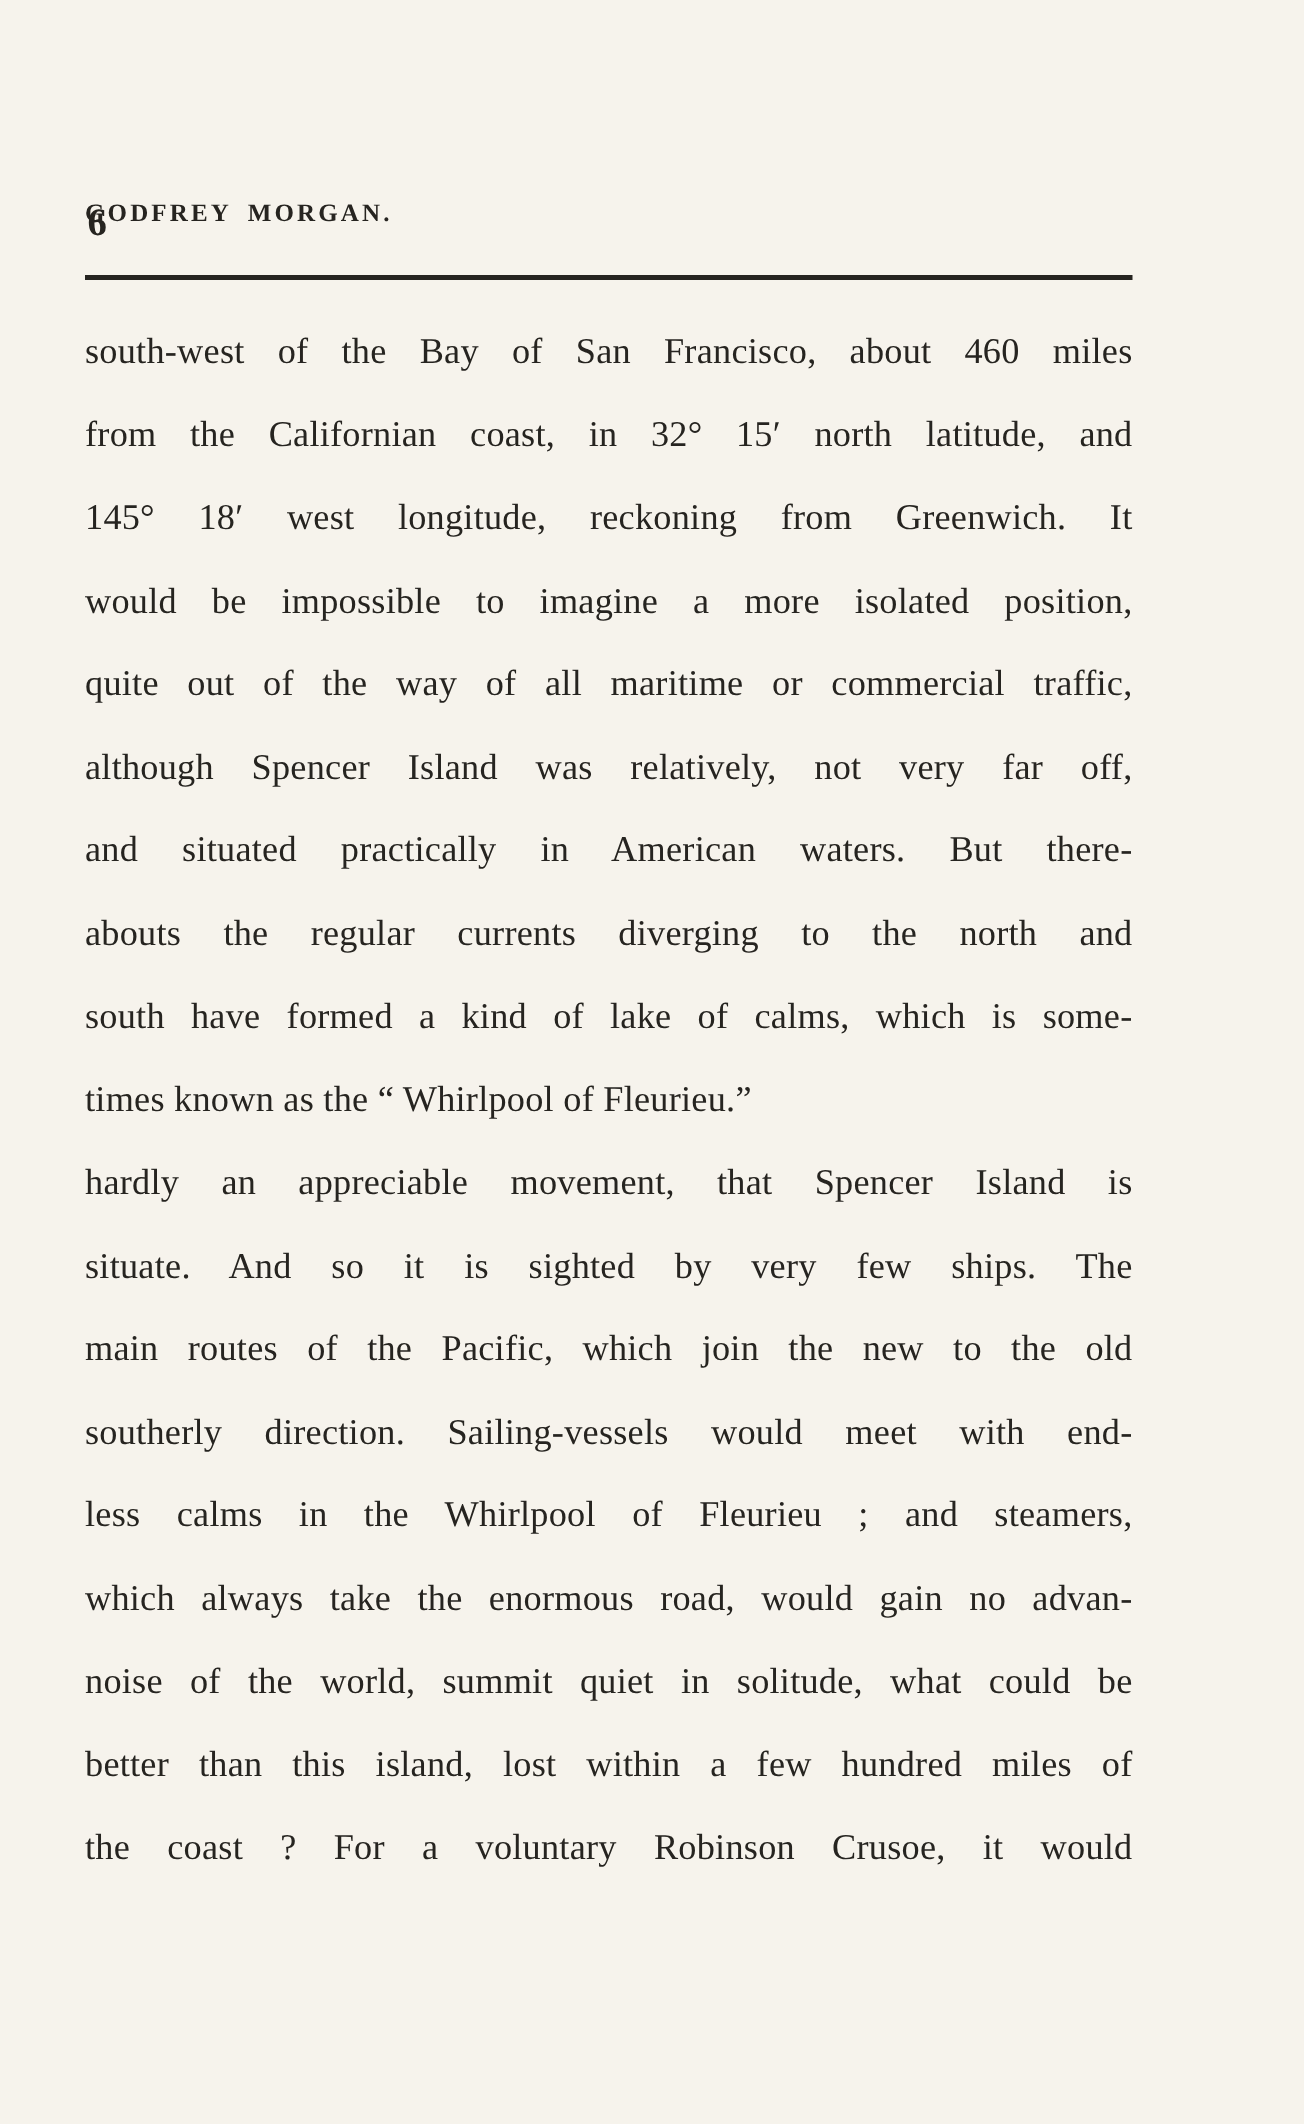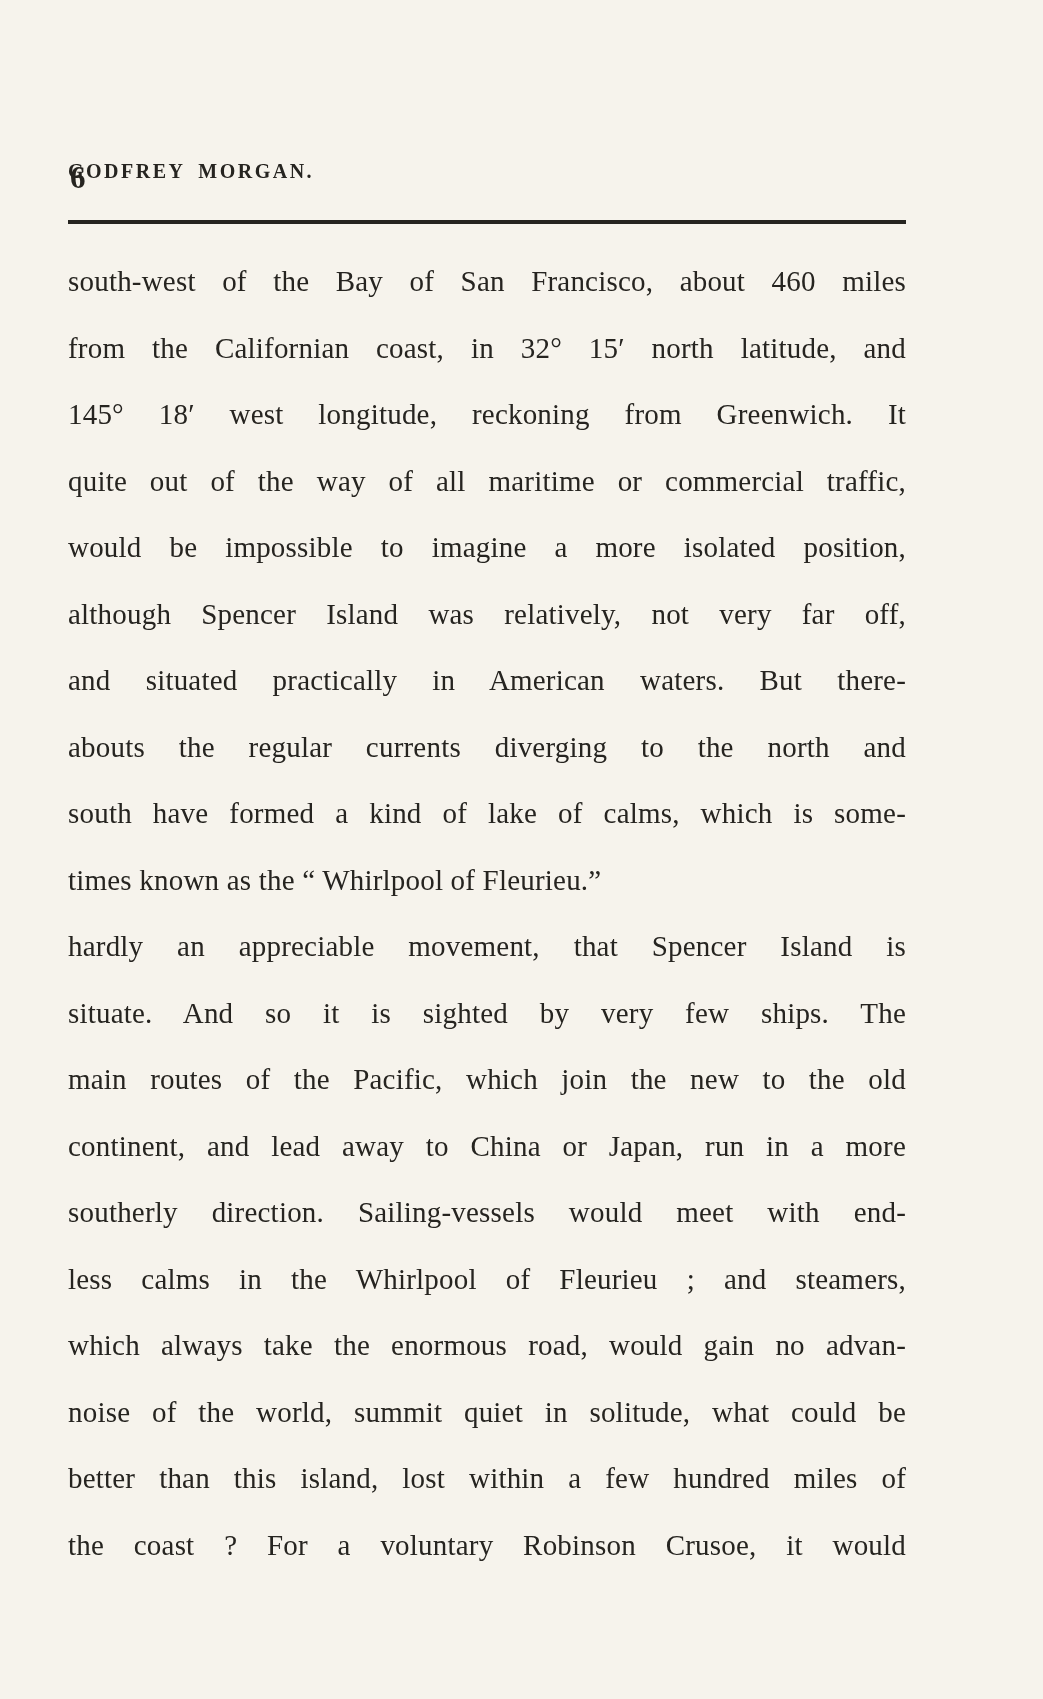--- a/index.html
+++ b/index.html
@@ -73,33 +73,32 @@
     <div class="page-header">
       <span class="page-number">6</span>
       <div class="running-title">GODFREY MORGAN.</div>
     </div>
     <div class="rule"></div>
     <div class="body-text">
         <div class="paragraph">
           <div class="line">south-west of the Bay of San Francisco, about 460 miles</div>
           <div class="line">from the Californian coast, in 32° 15′ north latitude, and</div>
           <div class="line">145° 18′ west longitude, reckoning from Greenwich.  It</div>
+          <div class="line">would be impossible to imagine a more isolated position,</div>
           <div class="line">quite out of the way of all maritime or commercial traffic,</div>
-          <div class="line">would be impossible to imagine a more isolated position,</div>
           <div class="line">although Spencer Island was relatively, not very far off,</div>
           <div class="line">and situated practically in American waters.  But there-</div>
           <div class="line">abouts the regular currents diverging to the north and</div>
           <div class="line">south have formed a kind of lake of calms, which is some-</div>
           <div class="line last-left">times known as the “ Whirlpool of Fleurieu.”</div>
         </div>
         <div class="paragraph">
           <div class="line">hardly an appreciable movement, that Spencer Island is</div>
           <div class="line">situate.  And so it is sighted by very few ships.  The</div>
           <div class="line">main routes of the Pacific, which join the new to the old</div>
-          <div class="line">continent, and lead away to China or Japan, run in a more</div>
           <div class="line">southerly direction.  Sailing-vessels would meet with end-</div>
           <div class="line">less calms in the Whirlpool of Fleurieu ; and steamers,</div>
           <div class="line">which always take the enormous road, would gain no advan-</div>
           <div class="line">noise of the world, summit quiet in solitude, what could be</div>
           <div class="line">better than this island, lost within a few hundred miles of</div>
           <div class="line">the coast ?  For a voluntary Robinson Crusoe, it would</div>
         </div>
       </div>
   </div>
 </div>

